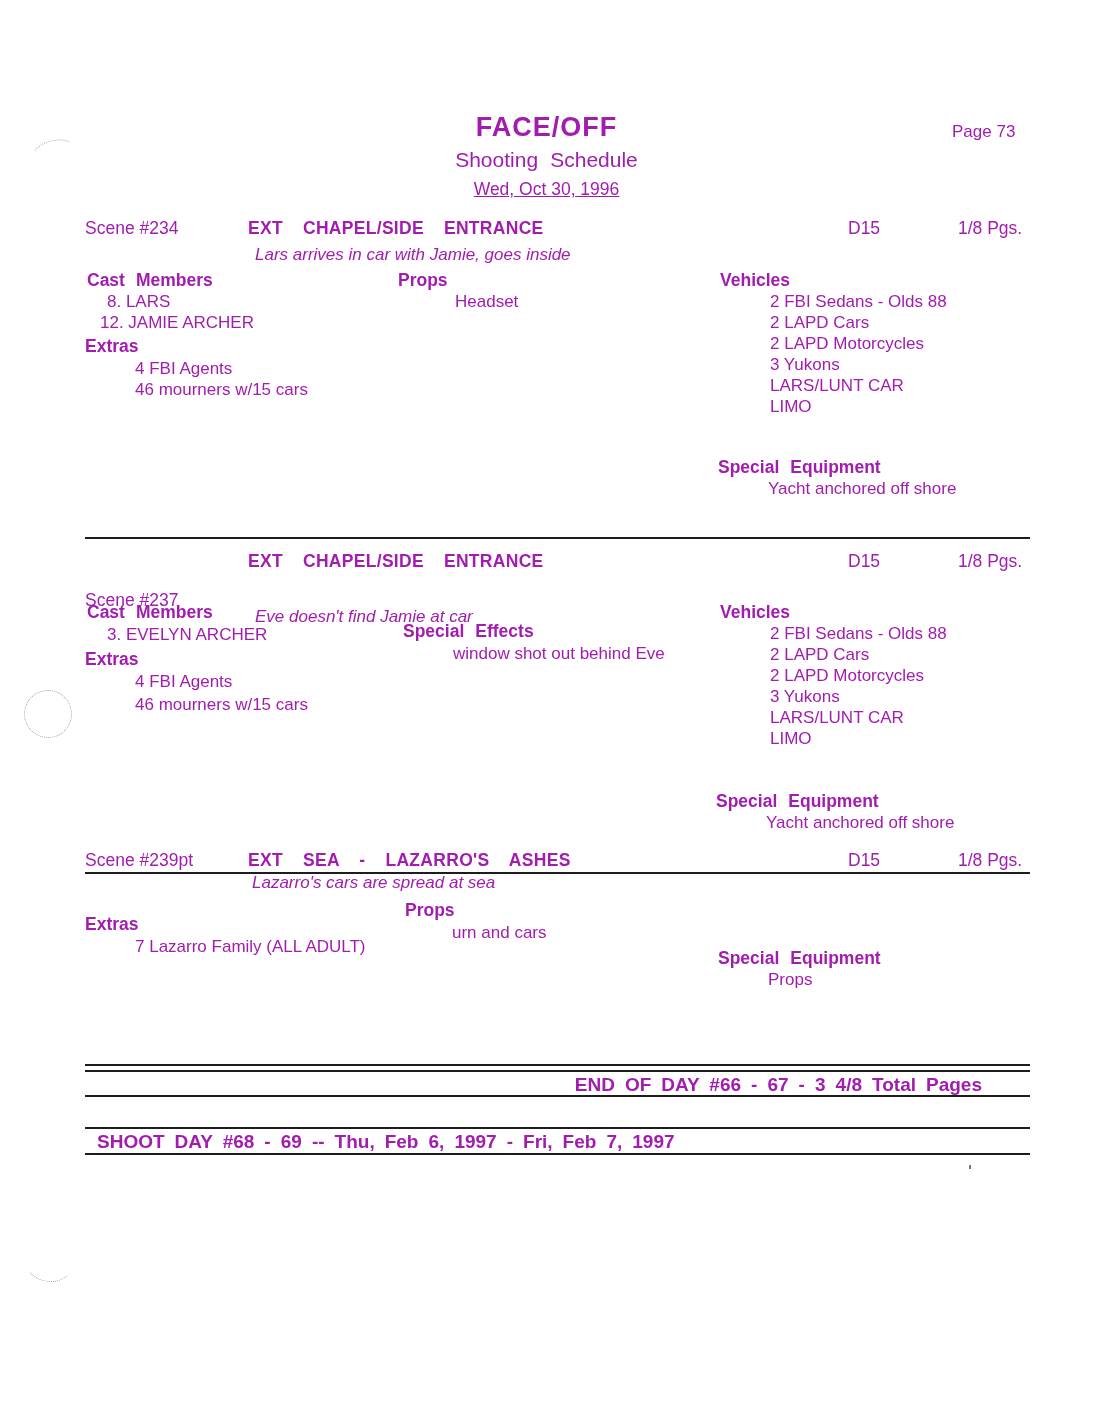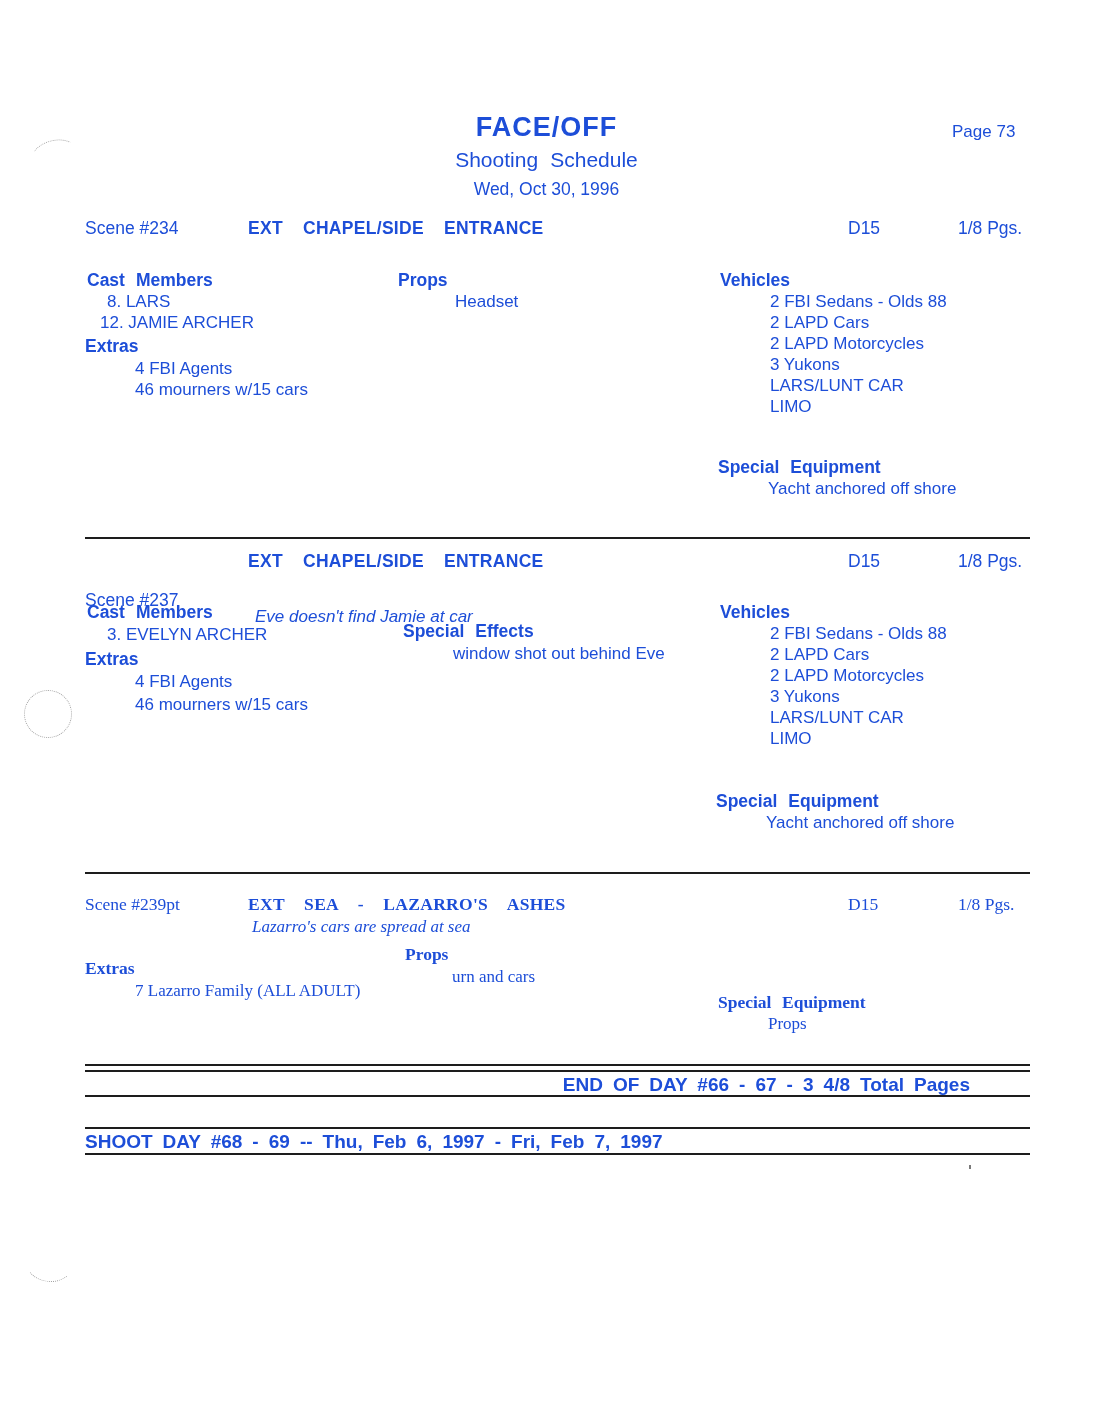--- a/index.html
+++ b/index.html
@@ -2,64 +2,65 @@
 <html><head>
 <meta charset="utf-8">
 <style>
   html, body { margin: 0; padding: 0; background: #e8e8e8; }
   .page {
     position: relative;
     width: 1093px;
     height: 1414px;
     background: #ffffff;
     font-family: "Liberation Sans", sans-serif;
-    color: #1d4ed8;
+    color: #a21caf;
     overflow: hidden;
   }
   .abs { position: absolute; white-space: nowrap; }
   .i { font-style: italic; }
   .t17 { font-size: 17px; line-height: 21px; }
   .t18 { font-size: 17.5px; line-height: 21px; }
   .title { font-size: 27px; font-weight: bold; letter-spacing: 1px; }
   .subtitle { font-size: 21px; word-spacing: 0.3em; }
   .docdate { font-size: 17.5px; }
   .center { left: 0; width: 100%; text-align: center; }
   .slug { font-weight: bold; word-spacing: 0.85em; letter-spacing: 0.3px; margin-left: 20px; }
   .colhdr { font-weight: bold; word-spacing: 0.35em; }
   .scene-block { position: absolute; left: 85px; width: 945px; }
   .hline {
     position: absolute; left: 85px; width: 945px; height: 0;
     border-top: 2px solid #1d1d1d;
   }
-  .banner-text { font-size: 19px; font-weight: bold; word-spacing: 0.25em; }
+  .banner-text { font-size: 19px; font-weight: bold; word-spacing: 0.25em; margin-left: 12px; }
   .punch { position: absolute; border: 1.6px dotted #a3a3a3; border-radius: 50%; }
   .punch.arc-top { border-left-color: transparent; border-right-color: transparent; border-bottom-color: transparent; }
   .punch.arc-bottom { border-left-color: transparent; border-right-color: transparent; border-top-color: transparent; }
   .speck { position: absolute; background: #7a7a7a; }
 </style>
 </head>
 <body>
 
 <div class="page">
 
   <div class="punch arc-top" style="left:30px; top:140px; width:48px; height:34px; transform:rotate(-14deg);"></div>
   <div class="punch" style="left:24px; top:690px; width:46px; height:46px;"></div>
   <div class="punch arc-bottom" style="left:24px; top:1236px; width:50px; height:44px; transform:rotate(6deg);"></div>
   <div class="speck" style="left:969px; top:1165px; width:2px; height:4px;"></div>
 
   <div class="abs center title" style="top:112px;">FACE/OFF</div>
   <div class="abs t17" style="left:952px; top:121px;">Page 73</div>
   <div class="abs center subtitle" style="top:148px;">Shooting Schedule</div>
-  <div class="abs center docdate" style="top:179px;">Wed, Oct 30, 1996</div>
+  <div class="abs center docdate" style="top:179px;text-decoration:underline;">Wed, Oct 30, 1996</div>
 
   <div class="scene-block" style="top:218px; height:319px;">
     <span class="abs t18" style="left:0; top:0;">Scene #234</span>
     <span class="abs t18 slug" style="left:143px; top:0;">EXT CHAPEL/SIDE ENTRANCE</span>
     <span class="abs t18" style="left:763px; top:0;">D15</span>
     <span class="abs t18" style="left:873px; top:0;">1/8 Pgs.</span>
+    <span class="abs t17 i" style="left:170px; top:26px;">Lars arrives in car with Jamie, goes inside</span>
 
     <span class="abs t18 colhdr" style="left:2px; top:52px;">Cast Members</span>
     <span class="abs t17" style="left:22px; top:73px;">8. LARS</span>
     <span class="abs t17" style="left:15px; top:94px;">12. JAMIE ARCHER</span>
     <span class="abs t18 colhdr" style="left:0; top:118px;">Extras</span>
     <span class="abs t17" style="left:50px; top:140px;">4 FBI Agents</span>
     <span class="abs t17" style="left:50px; top:161px;">46 mourners w/15 cars</span>
 
     <span class="abs t18 colhdr" style="left:313px; top:52px;">Props</span>
     <span class="abs t17" style="left:370px; top:73px;">Headset</span>
@@ -101,21 +102,21 @@
     <span class="abs t17" style="left:685px; top:135px;">3 Yukons</span>
     <span class="abs t17" style="left:685px; top:156px;">LARS/LUNT CAR</span>
     <span class="abs t17" style="left:685px; top:177px;">LIMO</span>
 
     <span class="abs t18 colhdr" style="left:631px; top:240px;">Special Equipment</span>
     <span class="abs t17" style="left:681px; top:261px;">Yacht anchored off shore</span>
   </div>
 
   <div class="hline" style="top:872px;"></div>
 
-  <div class="scene-block" style="top:894px; height:160px;font-family:Liberation Serif, serif;">
+  <div class="scene-block" style="top:850px; height:160px;">
     <span class="abs t18" style="left:0; top:0;">Scene #239pt</span>
     <span class="abs t18 slug" style="left:143px; top:0;">EXT SEA - LAZARRO'S ASHES</span>
     <span class="abs t18" style="left:763px; top:0;">D15</span>
     <span class="abs t18" style="left:873px; top:0;">1/8 Pgs.</span>
     <span class="abs t17 i" style="left:167px; top:22px;">Lazarro's cars are spread at sea</span>
 
     <span class="abs t18 colhdr" style="left:320px; top:50px;">Props</span>
     <span class="abs t17" style="left:367px; top:72px;">urn and cars</span>
 
     <span class="abs t18 colhdr" style="left:0; top:64px;">Extras</span>

